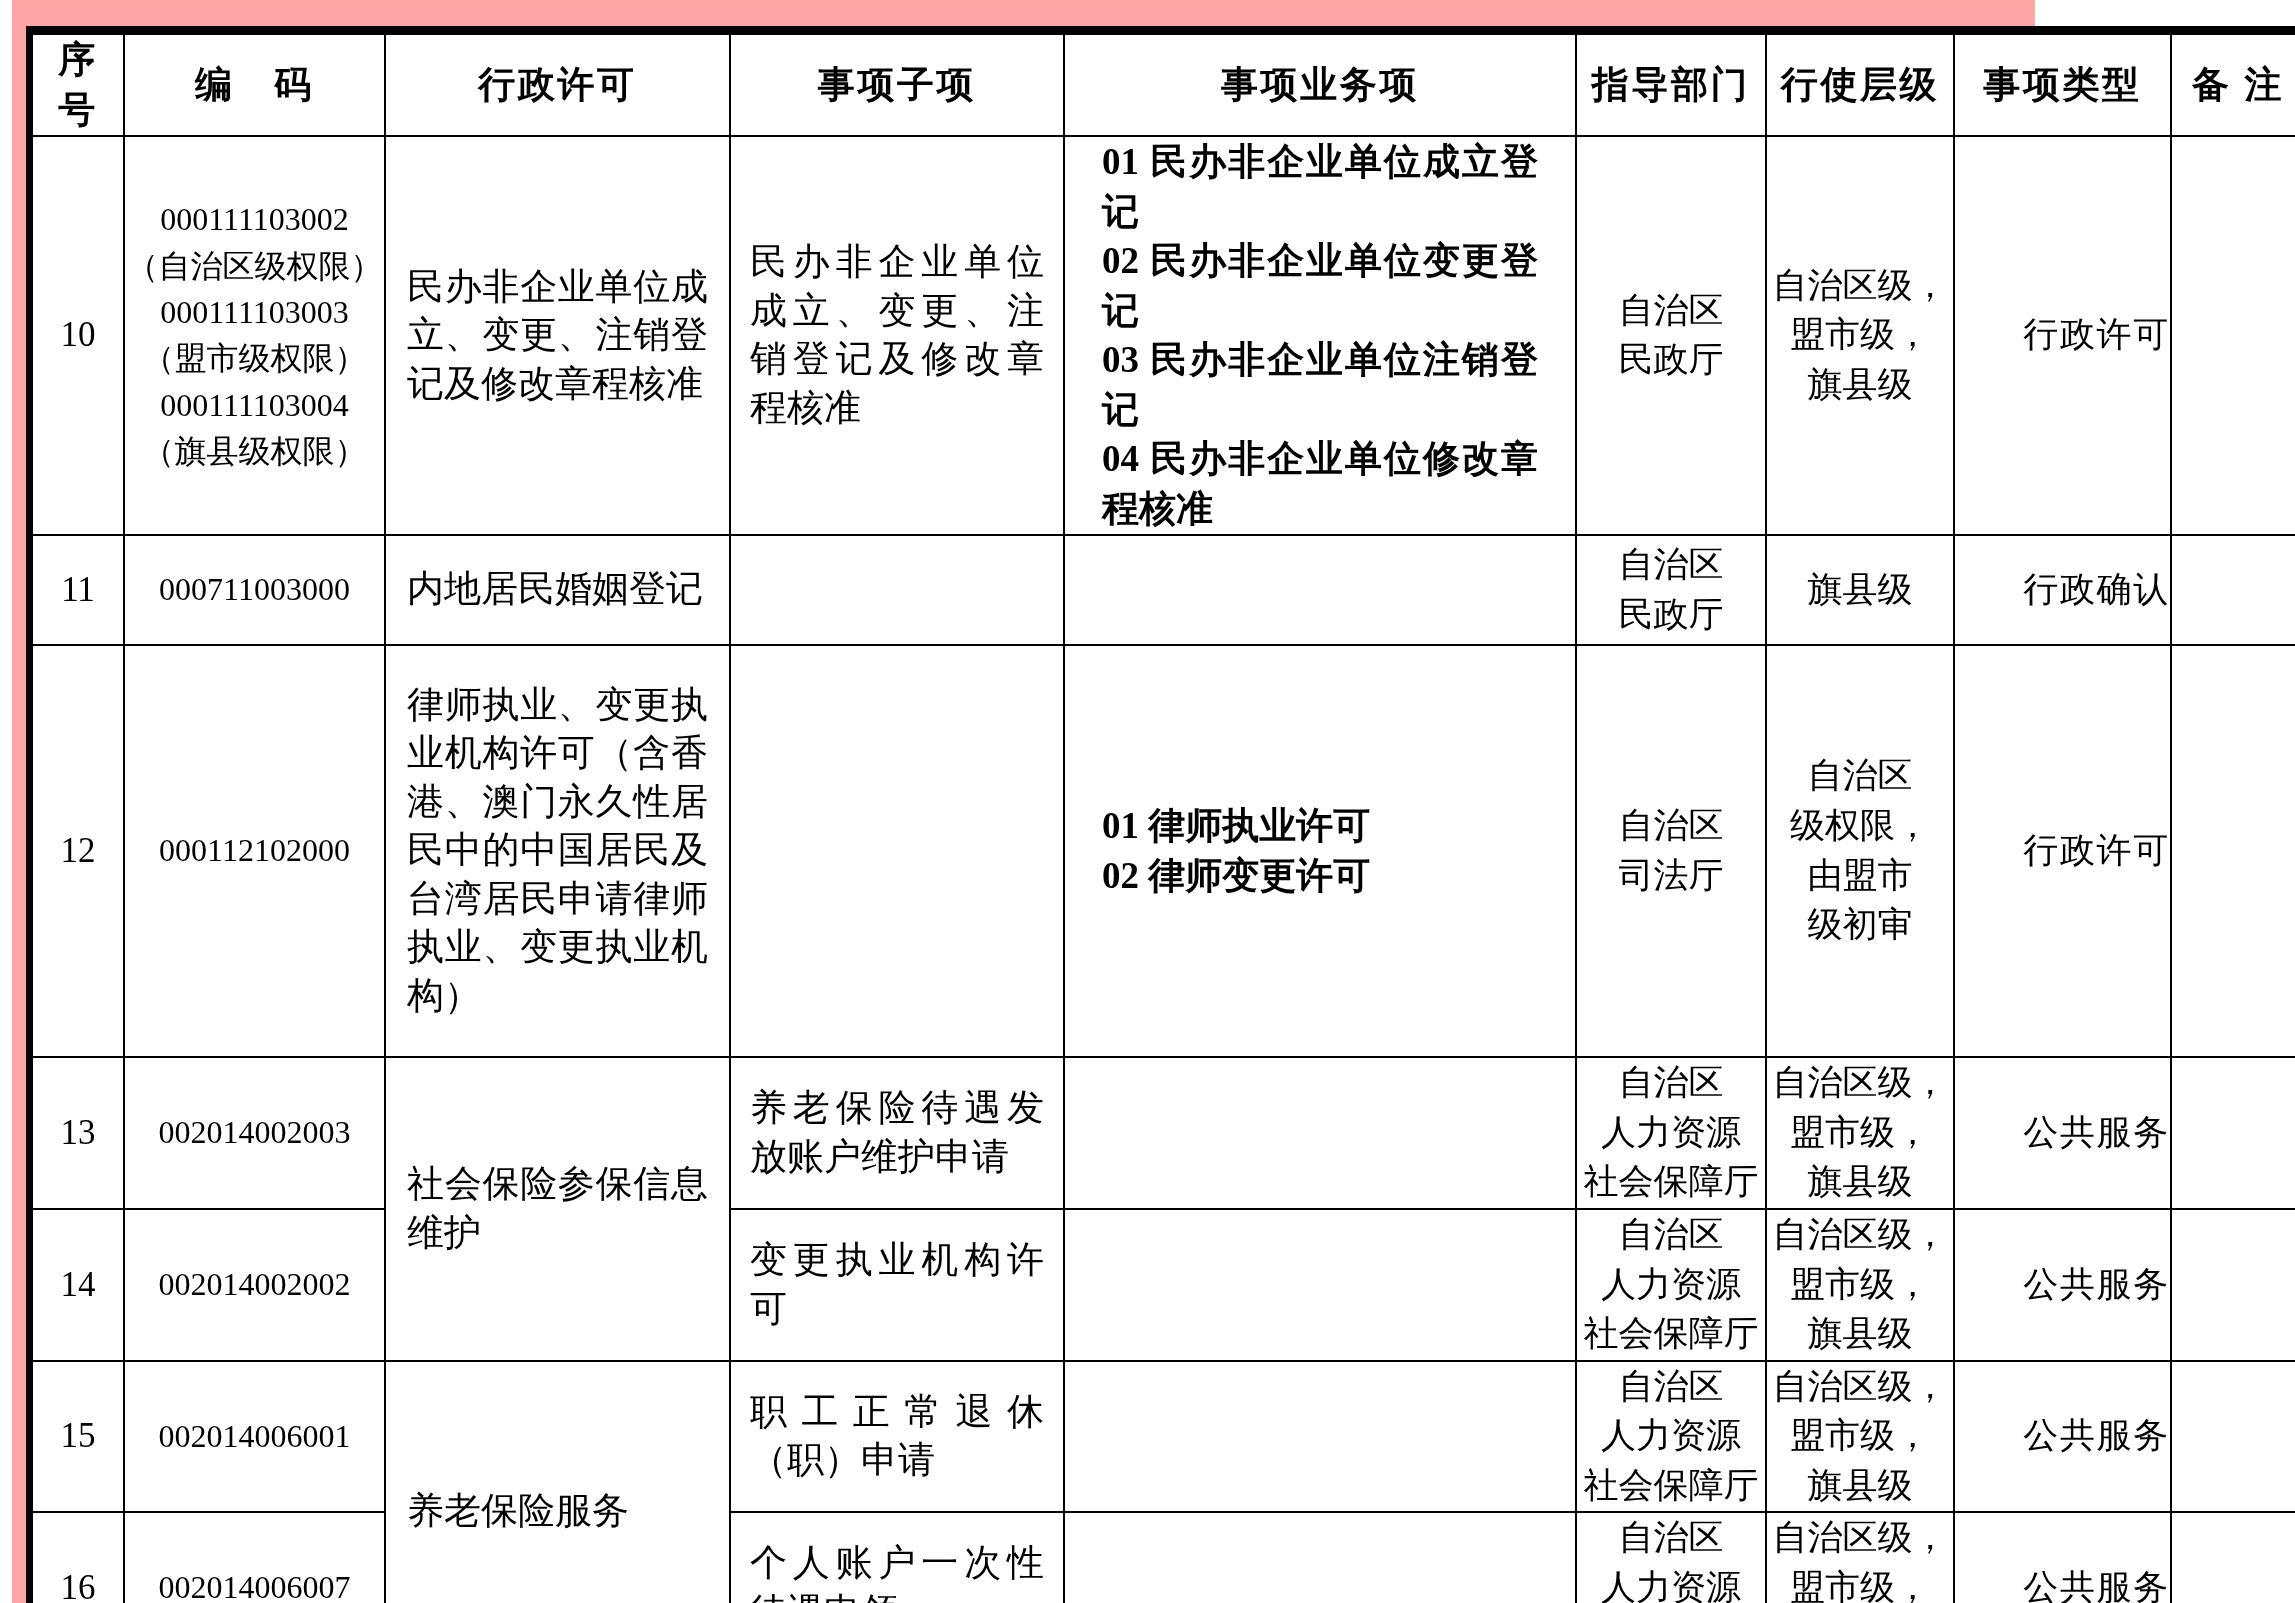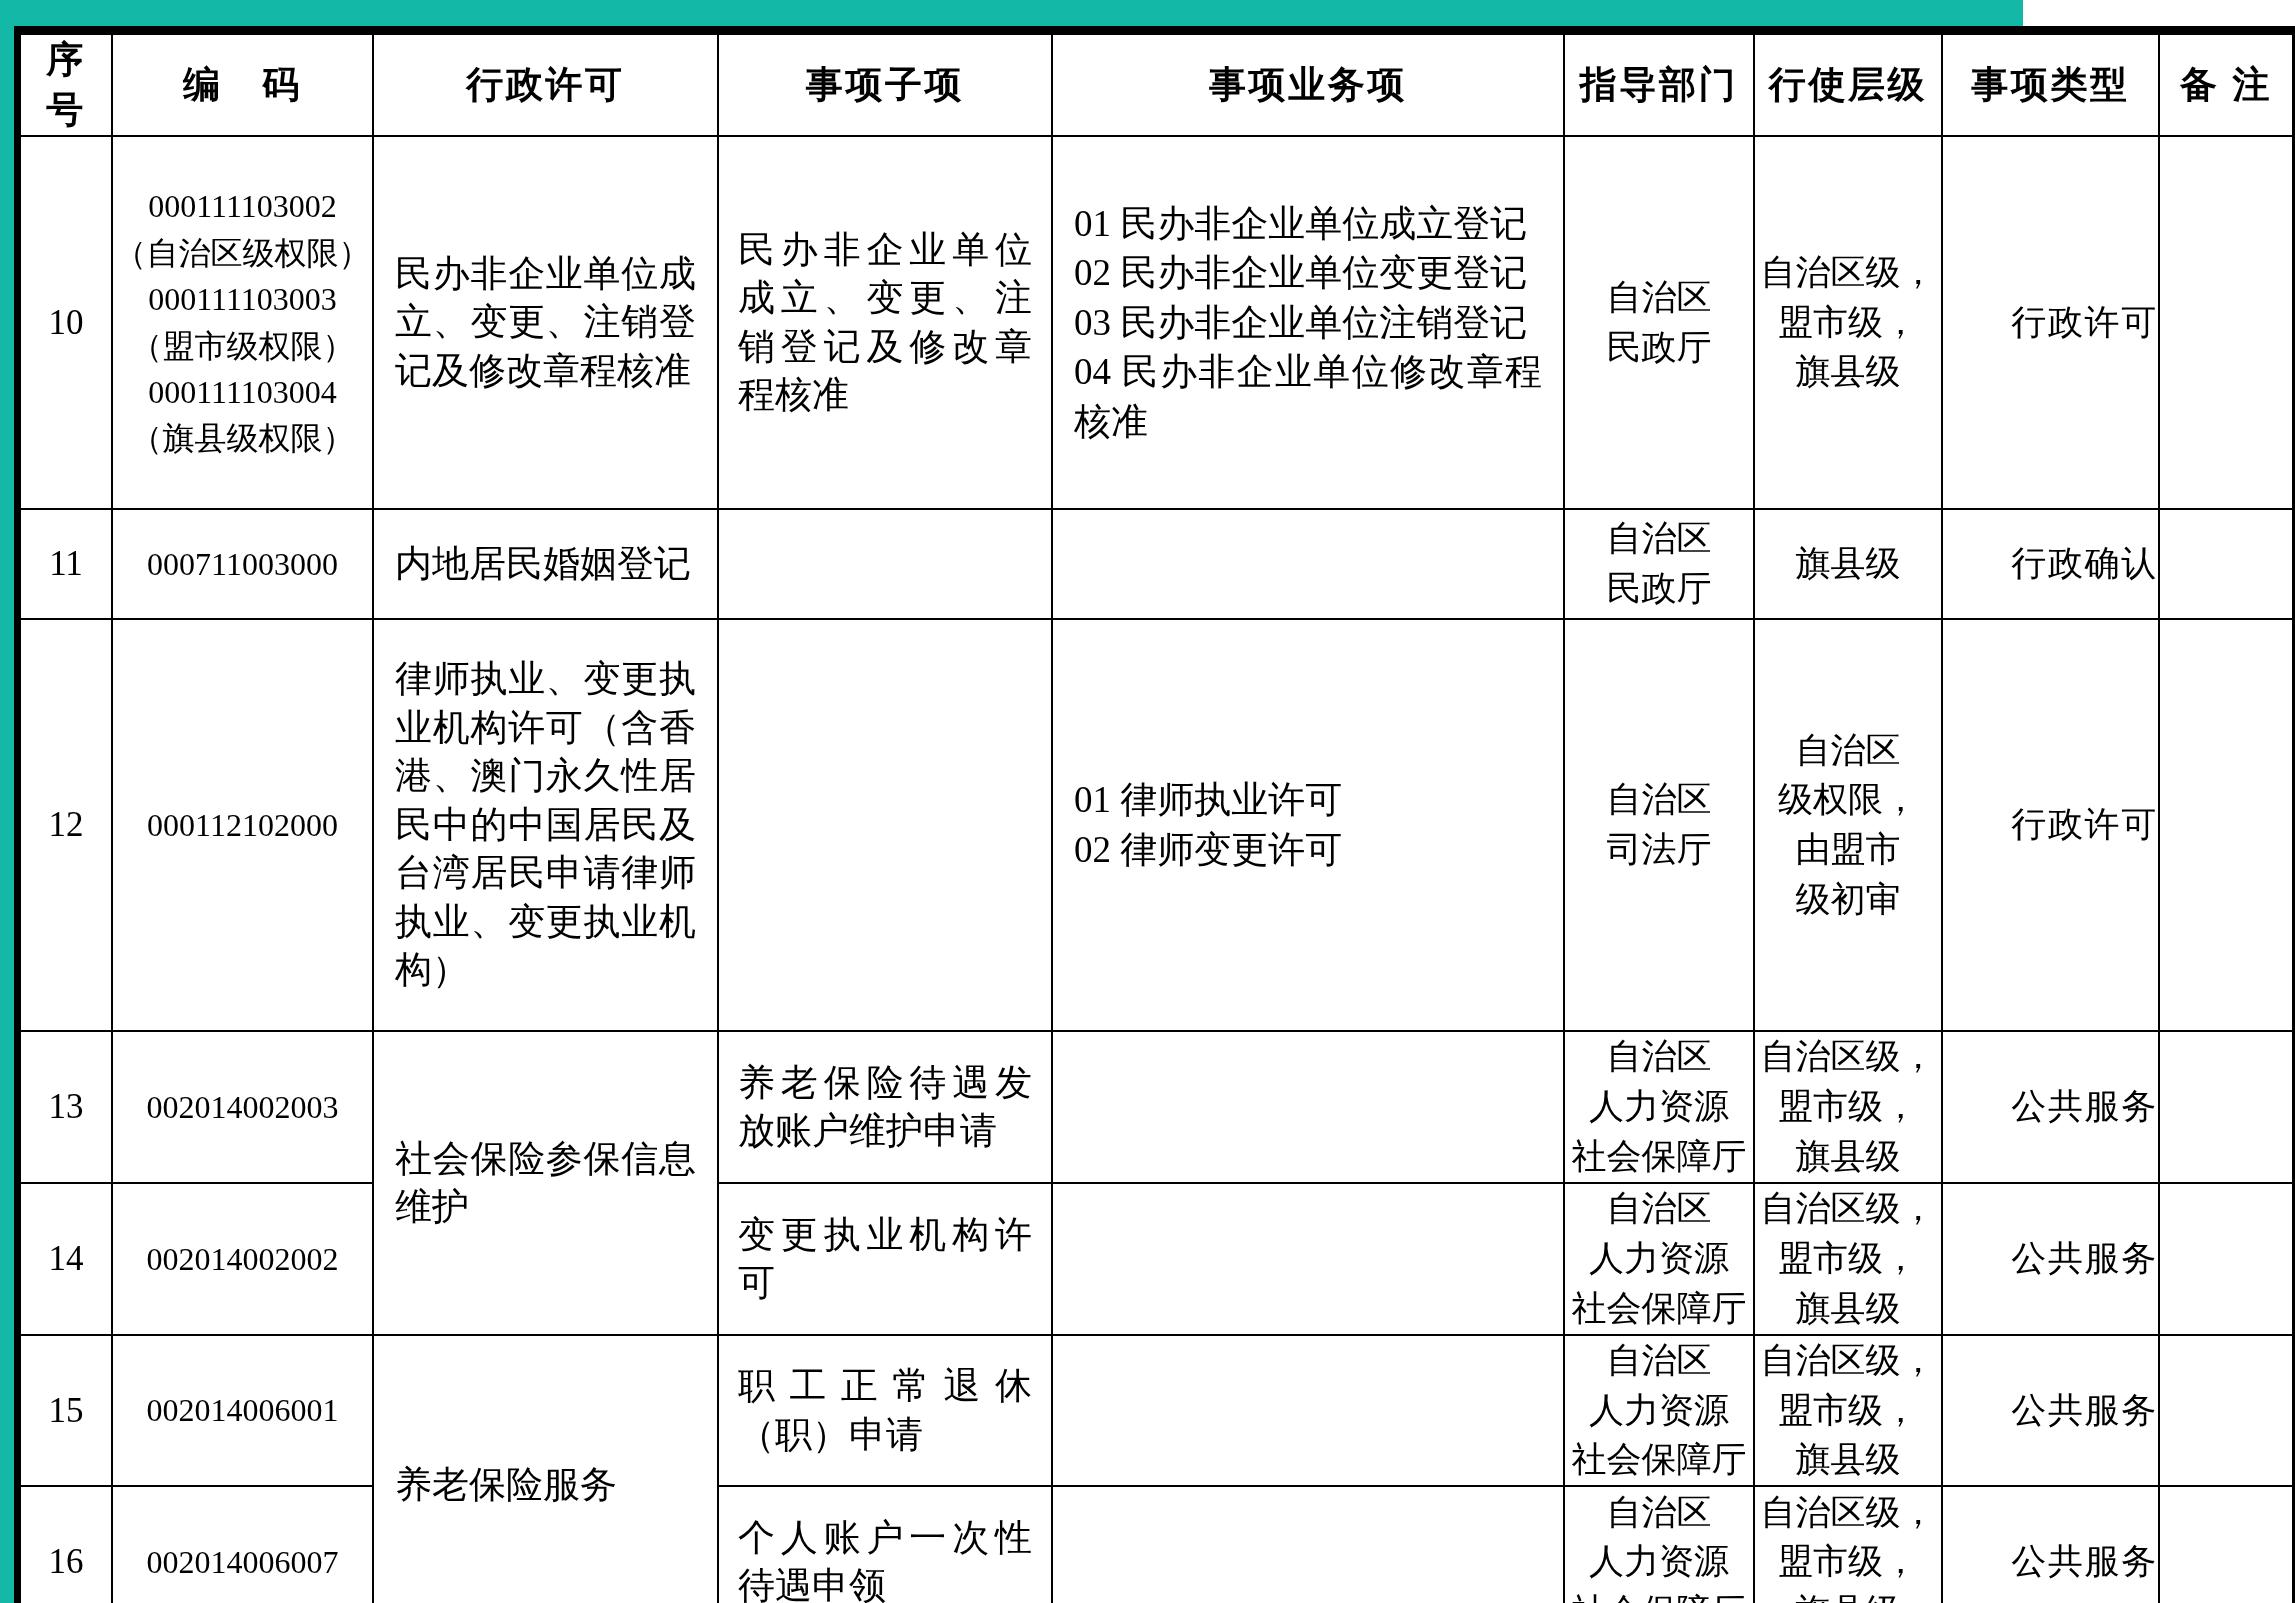--- a/index.html
+++ b/index.html
@@ -1,21 +1,22 @@
 <!DOCTYPE html>
 <html style="font-size:14px"><head>
 <meta charset="utf-8">
 <style>
   html,body{margin:0;padding:0;background:#ffffff;}
   .page{
     position:relative;
     width:2023px;height:1604px;
-    background:#14b8a6;
+    background:#fca5a5;
     font-family:"Liberation Serif","DejaVu Serif",serif;
     color:#000;
+    margin-left:12px;
   }
   table.doc-table{
     position:absolute;left:14px;top:26px;
     width:2273px;
     table-layout:fixed;
     border-spacing:0;
     border:solid #000;
     border-width:9.6px 7px 11.3px 7px;
     background:#fff;
   }
@@ -49,21 +50,22 @@
   }
   .c-sub{
     font-size:37px;line-height:1.31;
     text-align:justify;text-justify:inter-character;
     padding:0 19px;
   }
   .c-biz{
     font-size:37px;line-height:1.34;
     text-align:justify;text-justify:inter-character;
     white-space:pre-line;
-    padding:0 21px;
+    padding:0 37px;
+    font-weight:bold;
   }
   .c-dept,.c-level{
     text-align:center;white-space:pre-line;padding:0 5.2px;
   }
   .c-type{text-align:right;letter-spacing:1.7px;}
   .c-note{text-align:center;}
 </style>
 </head>
 <body>
 

